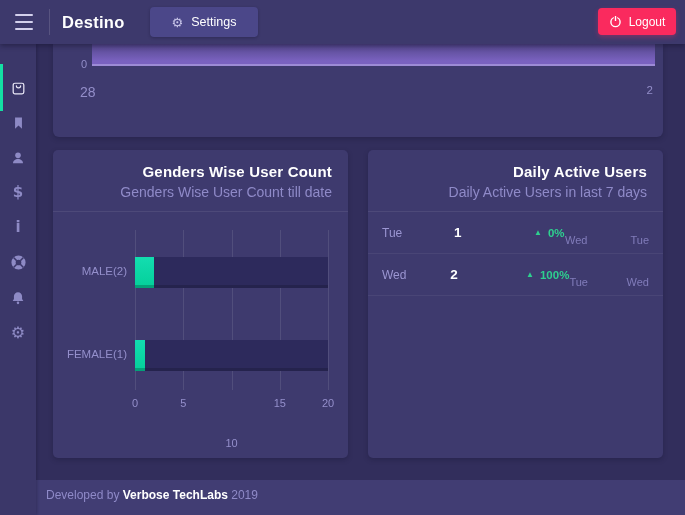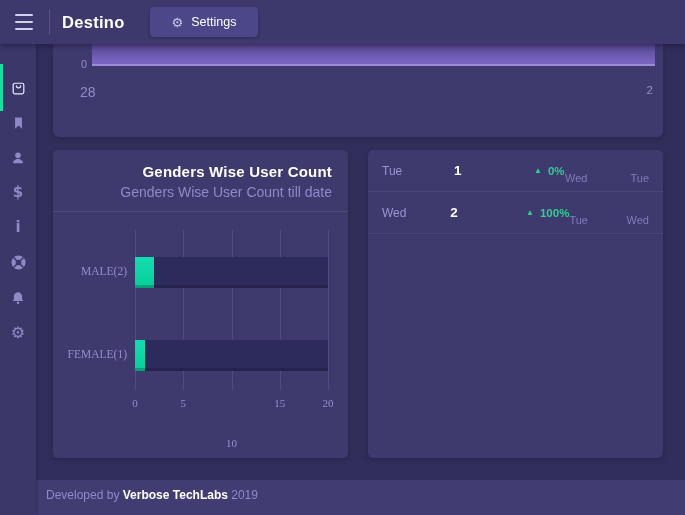--- a/index.html
+++ b/index.html
@@ -51,21 +51,21 @@
   
   .card { position:absolute; top:106px; width:295px; height:308px; background:#3e3a6e;
           border-radius:5px; box-shadow:0 2px 5px rgba(16,14,40,.25); }
   .card.left { left:17px; }
   .card.right { left:332px; }
   .card-header { padding:13px 16px 11px 16px; border-bottom:1px solid rgba(255,255,255,.08);text-align:right; }
   .card-title { color:#ffffff; font-size:15px; font-weight:700; letter-spacing:.2px; }
   .card-sub { color:#8f8ac8; font-size:14px; margin-top:4px; }
 
   
-  .chart-body { position:relative; height:250px;font-family:Liberation Serif, serif; }
+  .chart-body { position:relative; height:250px; }
   .plot { position:absolute; left:82px; top:18px; width:193px; height:160px; }
   .gridline { position:absolute; top:0; bottom:0; width:1px; background:rgba(255,255,255,.10); }
   .g0{left:0;} .g1{left:25%;} .g2{left:50%;} .g3{left:75%;} .g4{left:100%;}
   .track { position:absolute; left:0; width:100%; height:31px; background:#2d2a5c;
            box-shadow:inset 0 -3px 0 rgba(0,0,0,.16); }
   .t0{top:27px;} .t1{top:110px;}
   .bar { position:absolute; left:0; height:31px; background:linear-gradient(180deg,#13ddb0 0%,#04cf9a 100%);
          box-shadow:inset 0 -3px 0 rgba(0,0,0,.22); }
   .b0{top:27px;} .b1{top:110px;}
   .bar-label { position:absolute; left:0; width:74px; text-align:right; font-size:11.5px; color:#948fcb; }
@@ -98,20 +98,28 @@
     <div class="hamburger">
         <span></span>
         <span></span>
         <span></span>
       </div>
     <div class="nav-divider"></div>
     <div class="brand">Destino</div>
     <button class="settings-btn">
       <span class="gear-glyph">⚙</span>
       <span>Settings</span>
+    </button>
+    <button class="logout-btn">
+      <svg width="13" height="13" viewBox="0 0 13 13">
+        <circle cx="6.5" cy="7" r="4.6" fill="none" stroke="#ffffff" stroke-width="1.4"></circle>
+        <line x1="6.5" y1="0" x2="6.5" y2="5" stroke="#fa2a5e" stroke-width="3.2"></line>
+        <line x1="6.5" y1="1" x2="6.5" y2="6" stroke="#ffffff" stroke-width="1.4"></line>
+      </svg>
+      <span>Logout</span>
     </button>
   </div>
 
   <div class="sidebar">
     <div class="side-item active">
       <svg width="17" height="17" viewBox="0 0 24 24">
         <rect x="4.5" y="6" width="15" height="15" rx="2.5" fill="none" stroke="currentColor" stroke-width="1.7"></rect>
         <path d="M9 9.5a3 3 0 0 0 6 0" fill="none" stroke="currentColor" stroke-width="1.7" stroke-linecap="round"></path>
       </svg>
     </div>
@@ -184,20 +192,24 @@
           <div class="xtick x0">0</div>
           <div class="xtick x1">5</div>
           <div class="xtick x2">10</div>
           <div class="xtick x3">15</div>
           <div class="xtick x4">20</div>
         </div>
       </div>
     </div>
 
     <div class="card right">
+      <div class="card-header">
+        <div class="card-title">Daily Active Users</div>
+        <div class="card-sub">Daily Active Users in last 7 days</div>
+      </div>
       <div>
         <div class="dau-row">
           <div class="c-day">Tue</div>
           <div class="c-val">1</div>
           <div class="c-trend">
             <span class="trend-arrow">▲</span>
             <span class="trend-pct">0%</span>
           </div>
           <div class="c-prev-a">Wed</div>
           <div class="c-prev-b">Tue</div>

